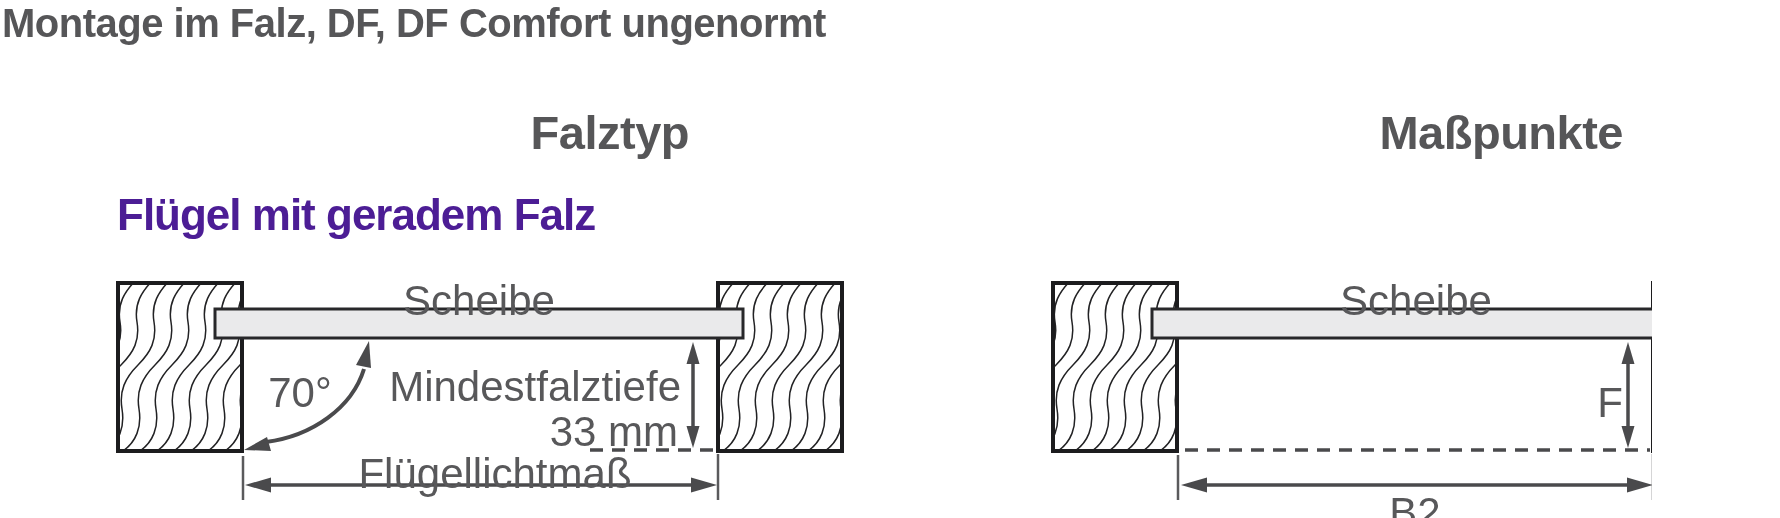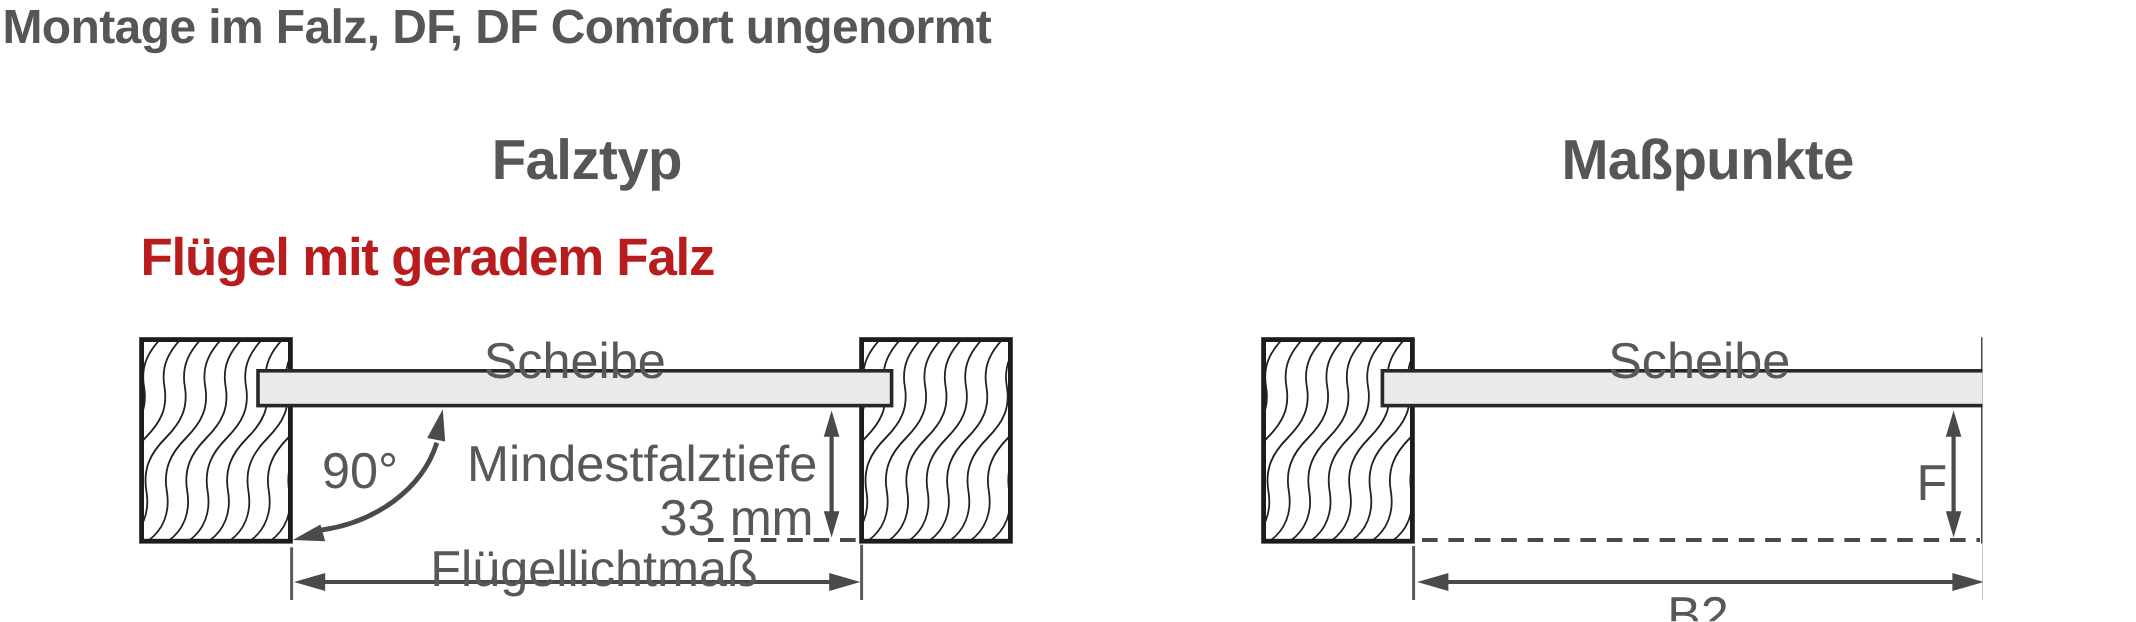--- a/index.html
+++ b/index.html
@@ -2,24 +2,24 @@
 <html><head>
 <meta charset="utf-8">
 <style>
   html,body{margin:0;padding:0;background:#ffffff;}
   .canvas{
     position:relative;width:1652px;height:518px;background:#ffffff;
     font-family:"Liberation Sans",sans-serif;color:#58585a;overflow:hidden;
   }
   .abs{position:absolute;line-height:1;white-space:nowrap;}
   .page-title{left:2px;top:3px;font-size:40px;font-weight:bold;letter-spacing:-0.5px;color:#565658;}
-  .heading{top:109px;font-size:47px;font-weight:bold;text-align:center;color:#565658;letter-spacing:-0.5px;}
+  .heading{top:109px;font-size:47px;font-weight:bold;text-align:right;color:#565658;letter-spacing:-0.5px;}
   .heading-left{left:289px;width:400px;}
   .heading-right{left:1223px;width:400px;}
-  .subtitle{left:117px;top:193px;font-size:44px;font-weight:bold;letter-spacing:-1px;color:#b91c1c;}
+  .subtitle{left:117px;top:193px;font-size:44px;font-weight:bold;letter-spacing:-1px;color:#4c1d95;}
   .lbl{font-size:42px;color:#58585a;}
   .lbl-scheibe-l{left:329px;width:300px;top:280px;text-align:center;}
   .lbl-scheibe-r{left:1266px;width:300px;top:280px;text-align:center;}
   .lbl-angle{left:250px;width:100px;top:372px;text-align:center;}
   .lbl-depth1{left:381px;width:300px;top:366px;text-align:right;}
   .lbl-depth2{left:378px;width:300px;top:411px;text-align:right;}
   .lbl-clearwidth{left:345px;width:300px;top:453px;text-align:center;}
   .lbl-f{left:1585px;width:50px;top:382px;text-align:center;}
   .lbl-b2{left:1365px;width:100px;top:492px;text-align:center;}
   svg{position:absolute;left:0;top:0;}
@@ -115,21 +115,21 @@
     </g>
   </svg>
 
   <div class="abs page-title">Montage im Falz, DF, DF Comfort ungenormt</div>
 
   <div class="abs heading heading-left">Falztyp</div>
   <div class="abs heading heading-right">Maßpunkte</div>
   <div class="abs subtitle">Flügel mit geradem Falz</div>
 
   <div class="abs lbl lbl-scheibe-l">Scheibe</div>
-  <div class="abs lbl lbl-angle">90°</div>
+  <div class="abs lbl lbl-angle">70°</div>
   <div class="abs lbl lbl-depth1">Mindestfalztiefe</div>
   <div class="abs lbl lbl-depth2">33 mm</div>
   <div class="abs lbl lbl-clearwidth">Flügellichtmaß</div>
 
   <div class="abs lbl lbl-scheibe-r">Scheibe</div>
   <div class="abs lbl lbl-f">F</div>
   <div class="abs lbl lbl-b2">B2</div>
 </div>
 
 </body></html>

